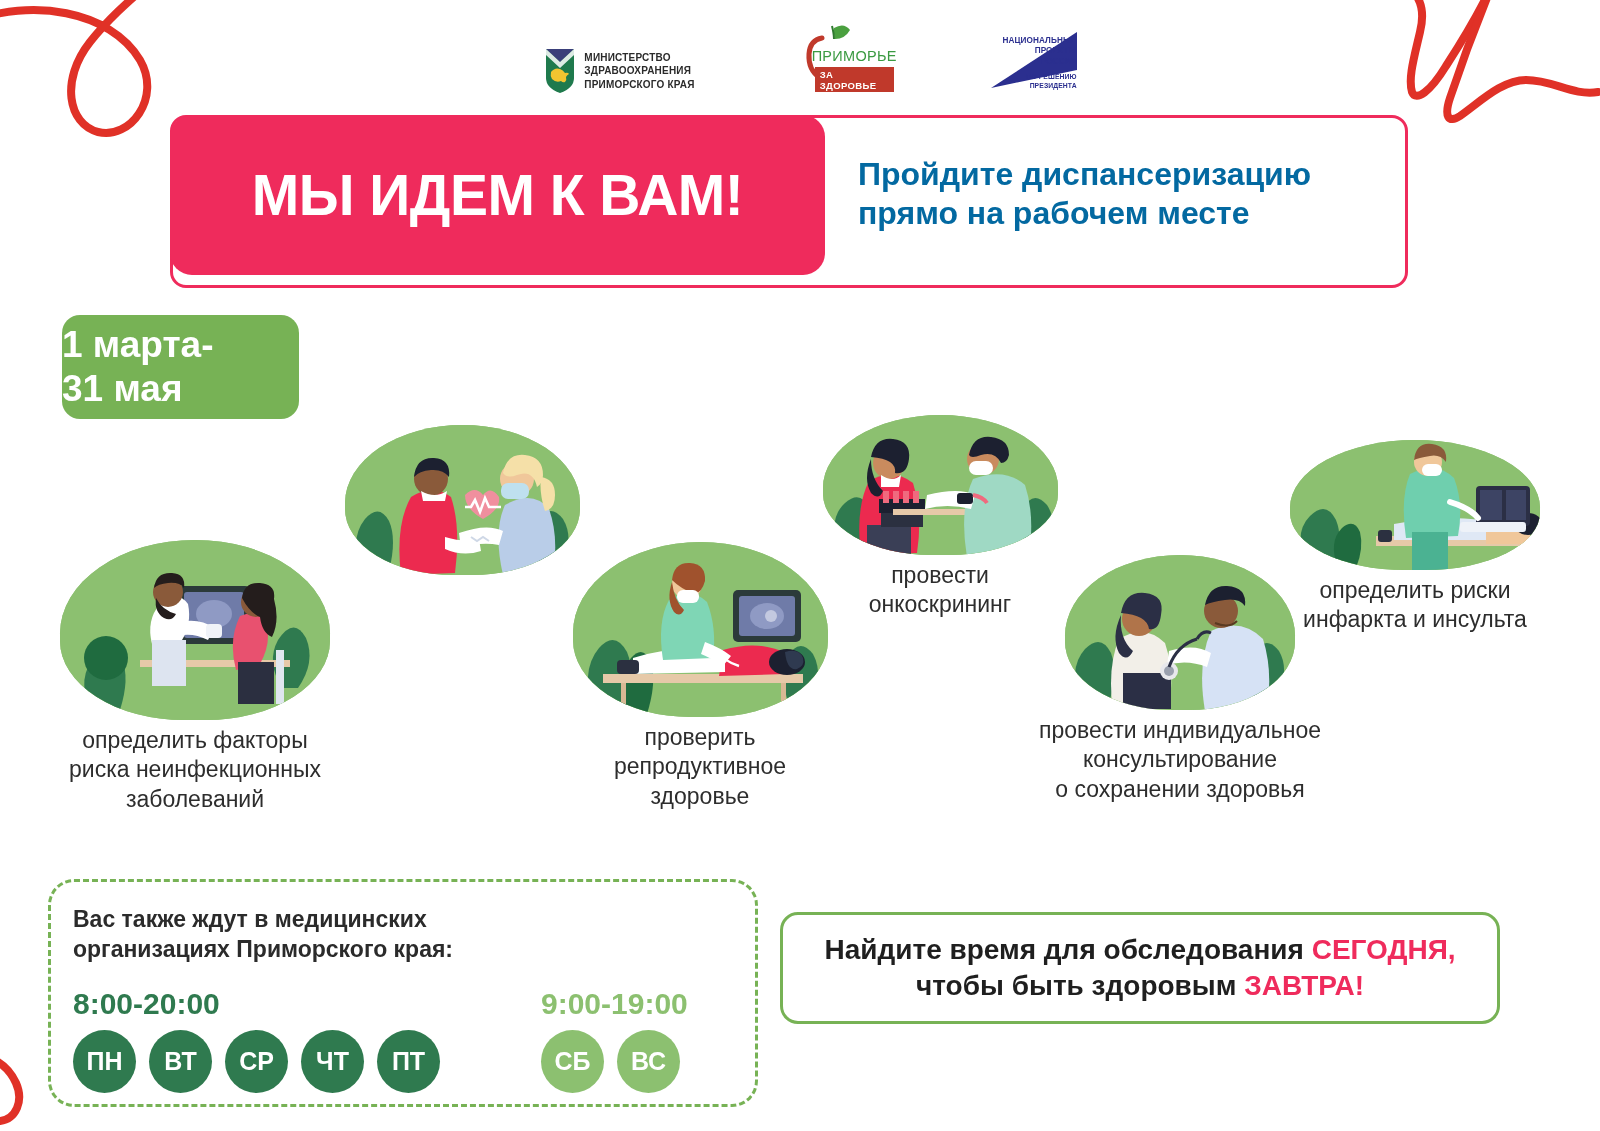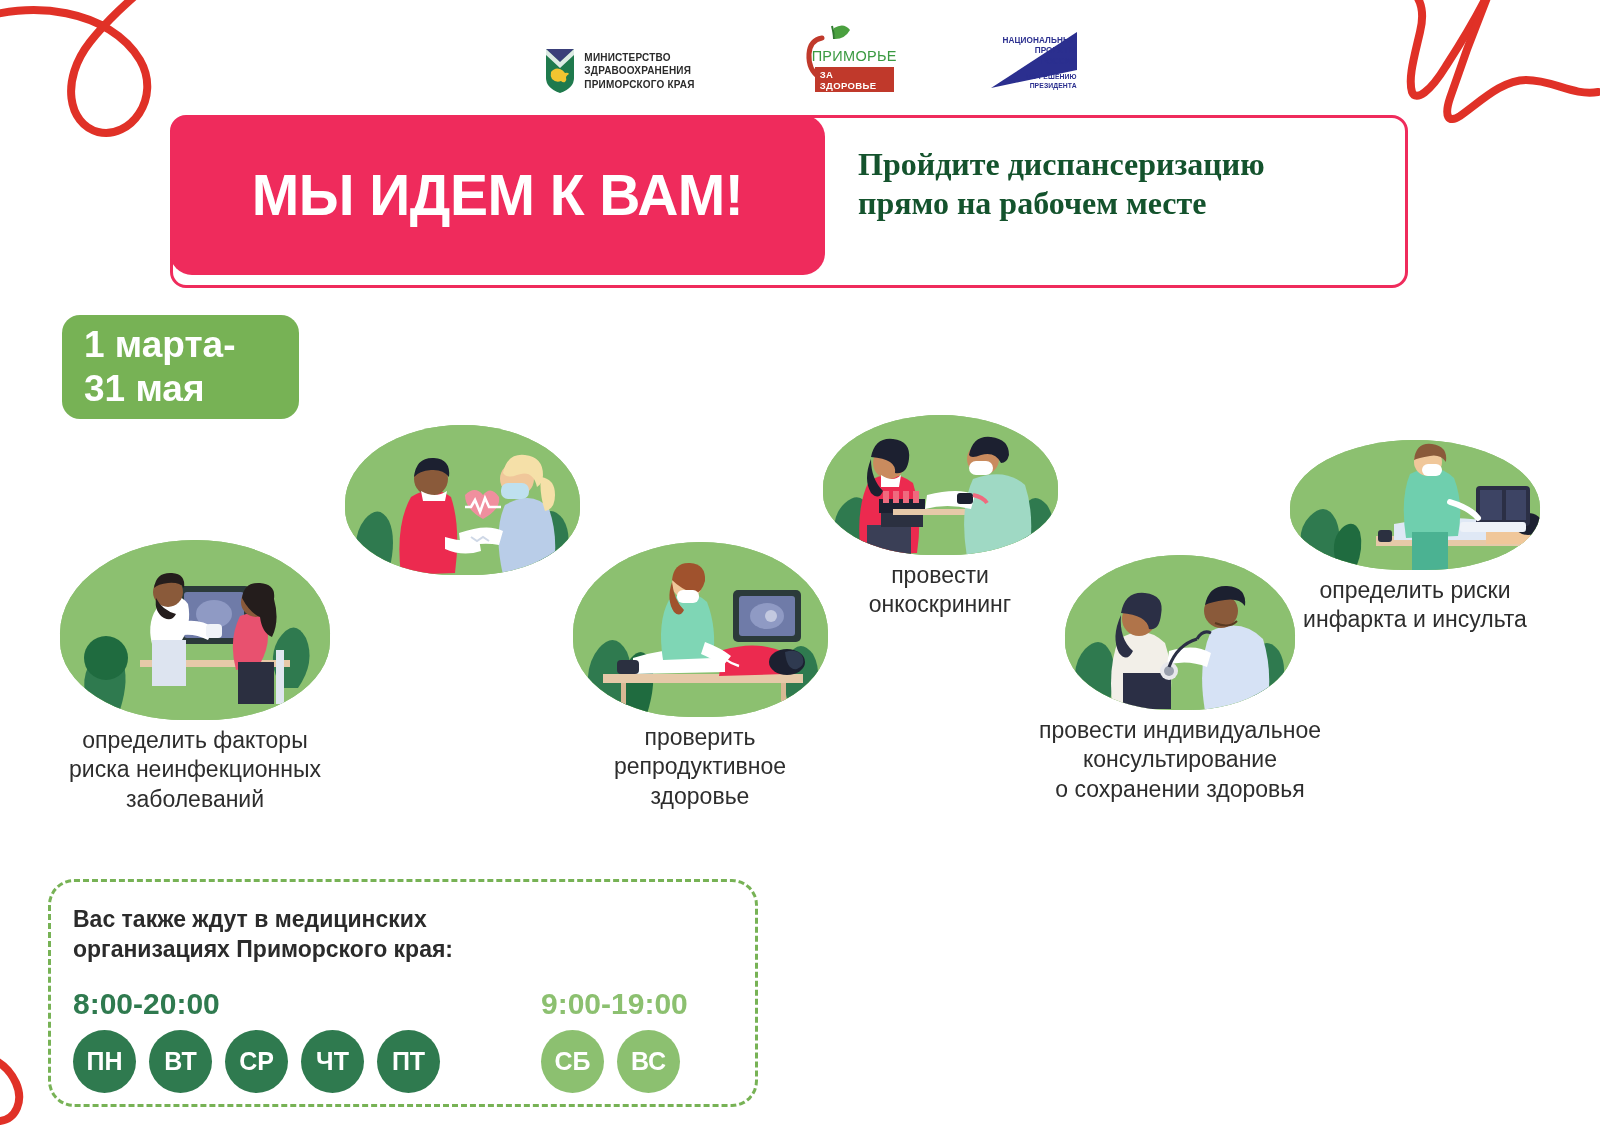--- a/index.html
+++ b/index.html
@@ -62,32 +62,30 @@
   .headline-pill {
     position:absolute; left:0; top:0; width:655px; height:160px;
     background:#ef2b5c; border-radius:22px;
     display:flex; align-items:center; justify-content:center;
   }
   .headline-pill span {
     color:#ffffff; font-weight:bold; font-size:57px; letter-spacing:-.5px;
     white-space:nowrap;
   }
   .headline-sub {
-    position:absolute; left:688px; top:30px; width:540px;
-    font-size:32px; font-weight:bold; color:#14532d; line-height:1.23;
+    position:absolute; left:688px; top:40px; width:540px;
+    font-size:32px; font-weight:bold; color:#0369a1; line-height:1.23;
     white-space:pre-line;
-    font-family:Liberation Serif, serif;
   }
 
   
   .date-badge {
     position:absolute; left:62px; top:315px; width:237px; height:104px;
     background:#77b255; border-radius:18px;
     display:flex; flex-direction:column; justify-content:center;
-    padding-left:22px;
   }
   .date-badge span {
     color:#ffffff; font-weight:bold; font-size:37px; line-height:1.18;
     white-space:pre-line;
   }
   .intro-text {
     position:absolute; left:410px; top:325px; width:770px;
     text-align:center; font-size:29px; color:#333333; line-height:1.3;
     white-space:pre-line;
   }
@@ -424,14 +422,20 @@
       <div class="day weekday">ЧТ</div>
       <div class="day weekday">ПТ</div>
     </div>
 
     <div class="day-row day-row-b">
       <div class="day weekend">СБ</div>
       <div class="day weekend">ВС</div>
     </div>
   </div>
 
+  <div class="cta">
+    <div class="cta-text">
+      <span>Найдите время для обследования </span><span class="hl">СЕГОДНЯ,</span><br>
+      <span>чтобы быть здоровым </span><span class="hl">ЗАВТРА!</span>
+    </div>
+  </div>
 
 </div>
 
 </body></html>

